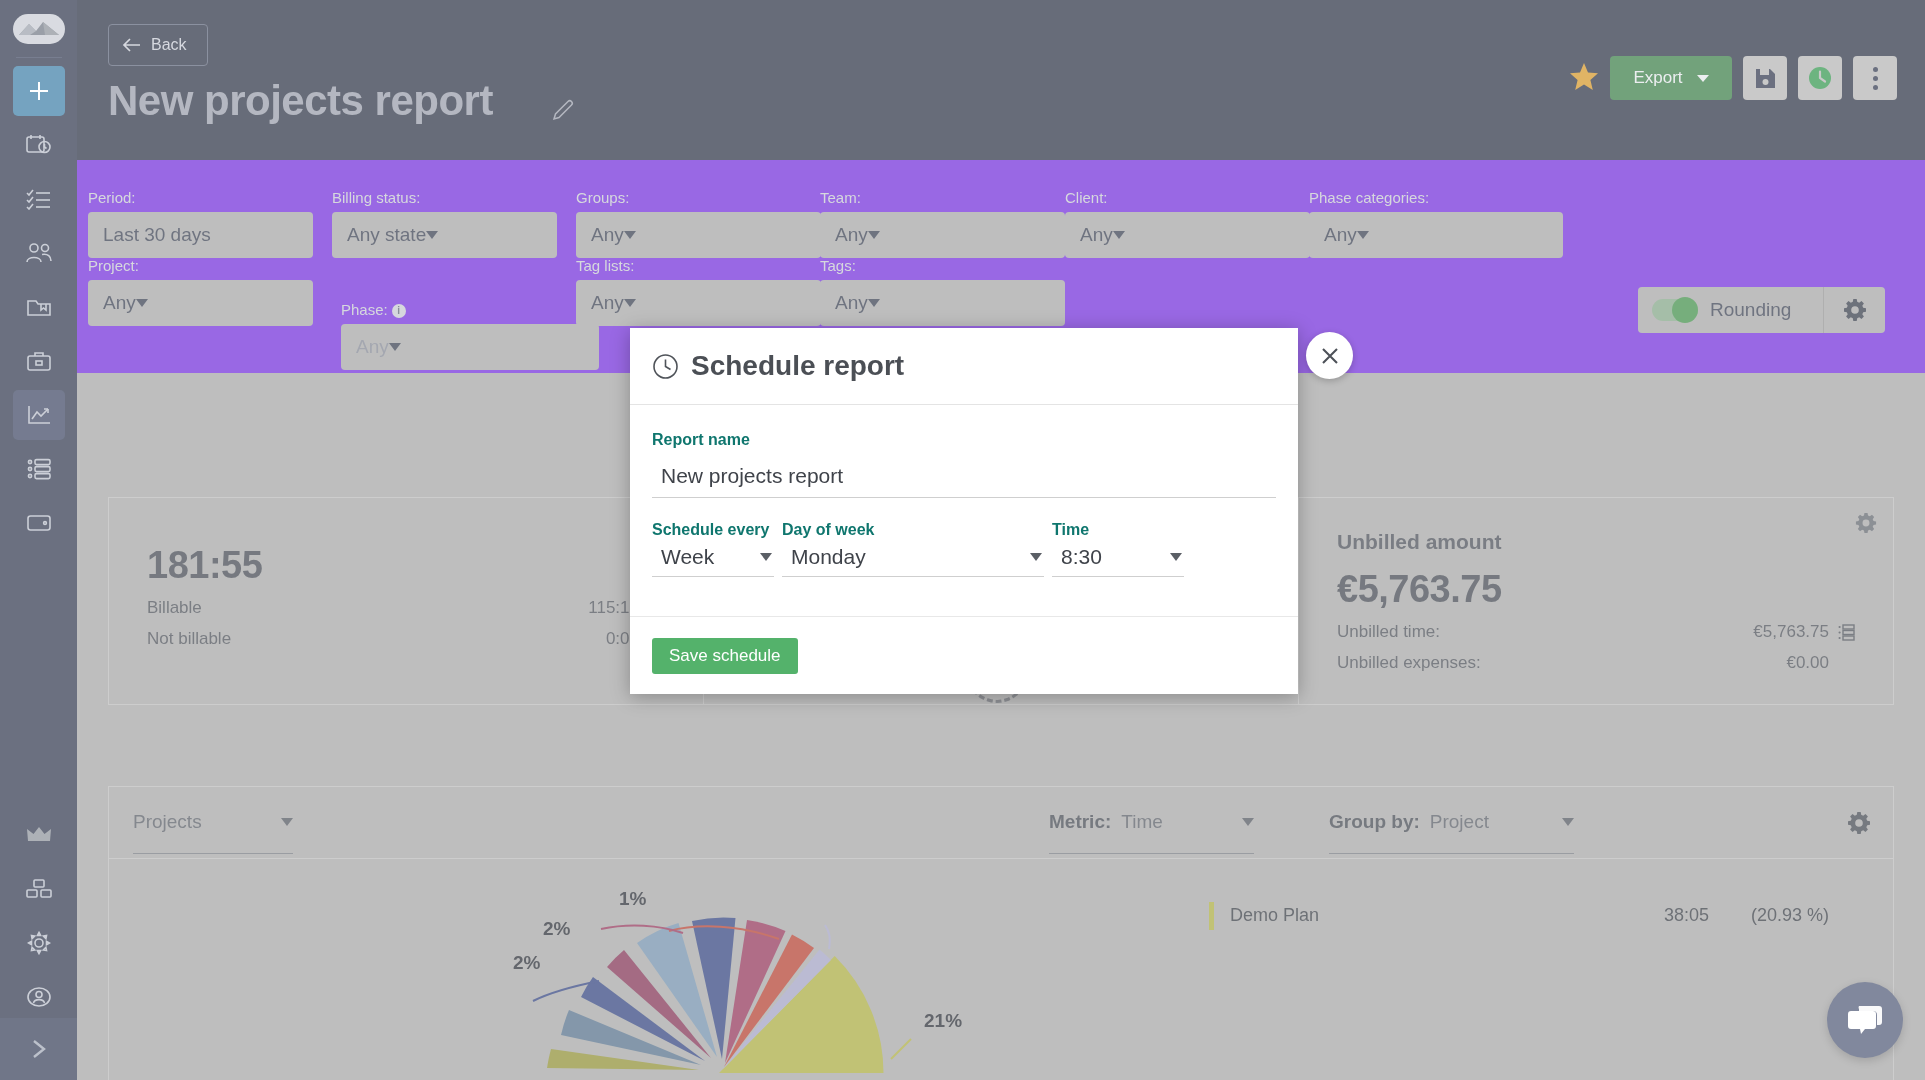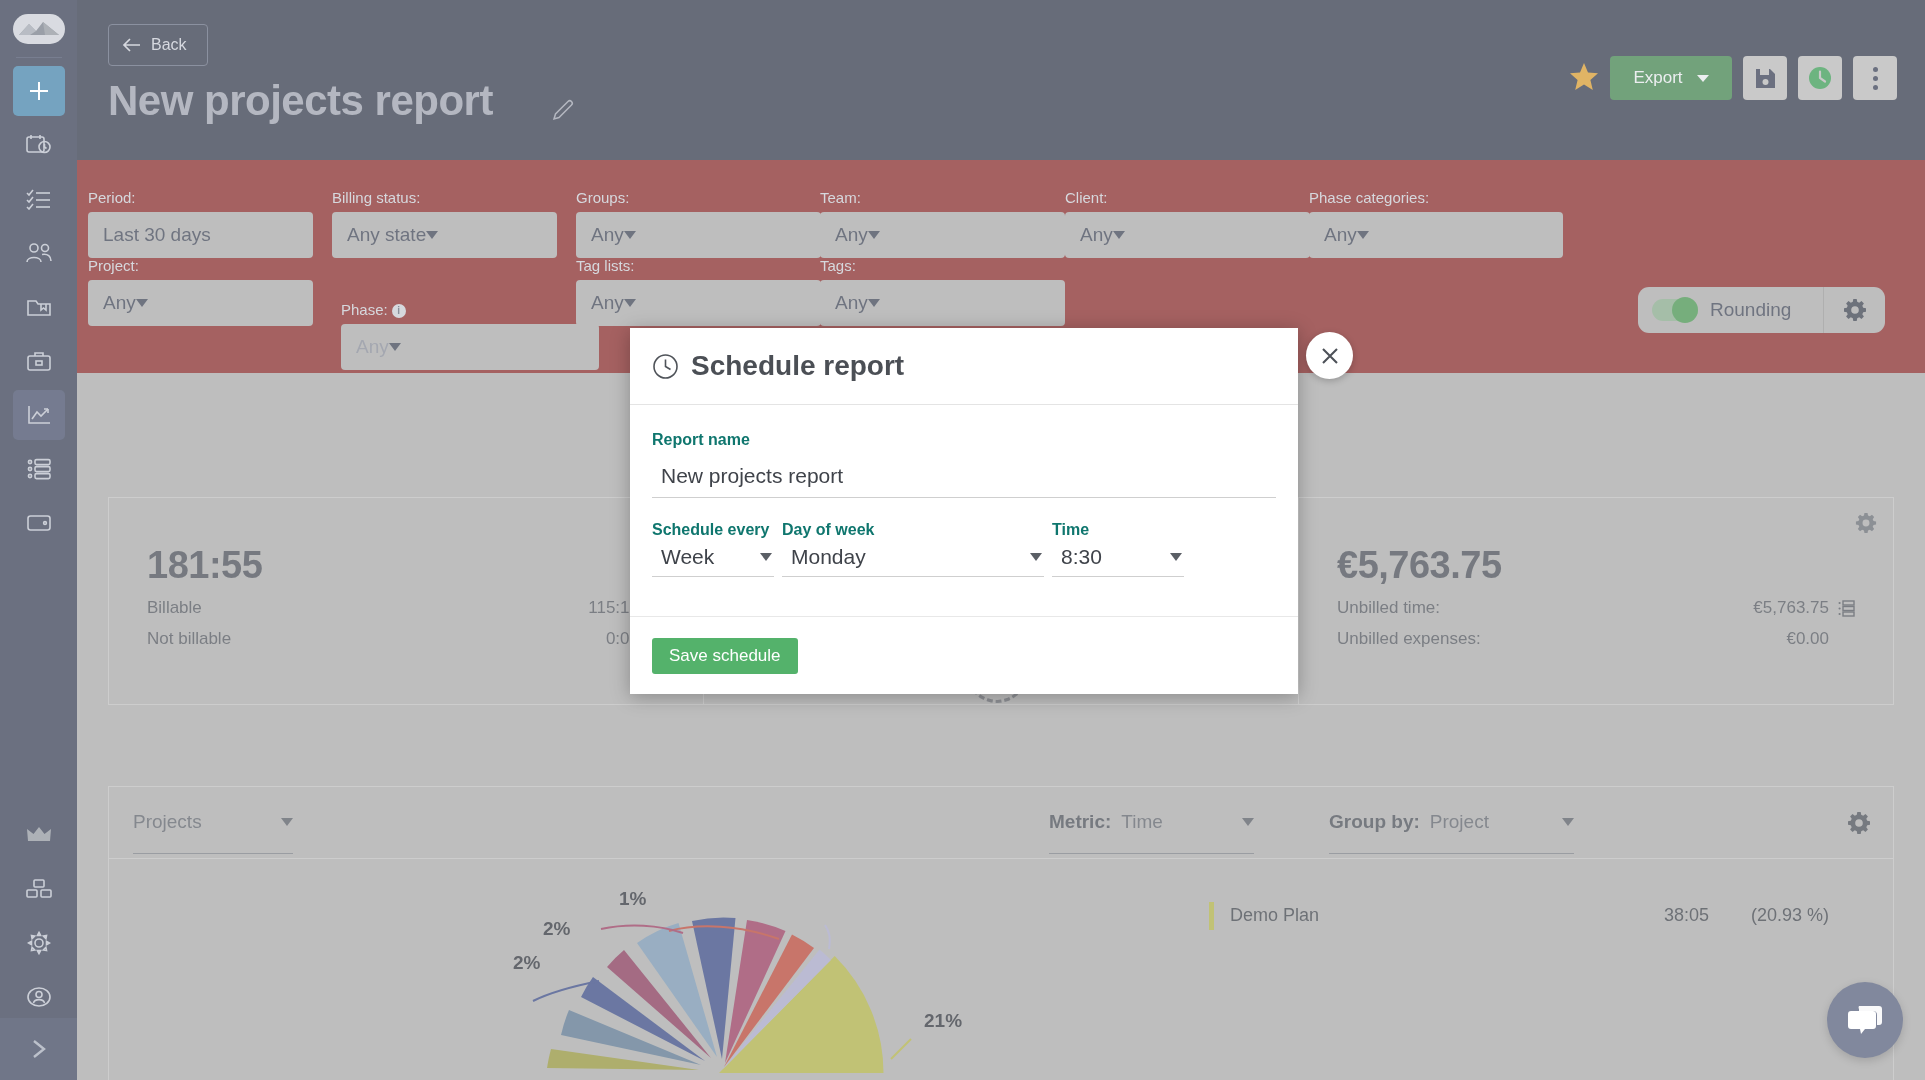--- a/index.html
+++ b/index.html
@@ -90,42 +90,42 @@
   }
   .sq-btn svg { fill: #2b3349; }
   .clock-green { fill: #2e9449; }
   .dots3 { display: flex; flex-direction: column; gap: 4px; }
   .dots3 i { width: 5px; height: 5px; border-radius: 50%; background: #2b3349; display: block; }
 
   
   .filterbar {
     position: absolute; left: 77px; top: 160px;
     width: 1848px; height: 213px;
-    background: #7f1d1d;
+    background: #6d28d9;
   }
   .f-col { position: absolute; }
   .f-label { color: #c5c8cf; font-size: 15px; margin-bottom: 6px; display:block; }
   .f-label .info-i {
     display: inline-flex; width: 14px; height: 14px; border-radius: 50%;
     background: #c5c8cf; color: #565e6e; font-size: 10px; font-weight: bold;
     align-items: center; justify-content: center; margin-left: 4px;
     vertical-align: 1px; font-style: normal;
   }
   .f-select {
     height: 46px; border-radius: 4px; background: #a3a3a3;
     display: flex; align-items: center; justify-content: flex-start;
     padding: 0 13px 0 15px;
     color: #31384a; font-size: 19px;
   }
   .f-select.dim { color: #7d828f; }
   .f-caret { width: 0; height: 0; border-left: 6px solid transparent;
              border-right: 6px solid transparent; border-top: 8px solid #31384a; }
   .rounding-wrap {
     position: absolute; right: 40px; top: 287px;
-    width: 247px; height: 46px; border-radius: 11px;
+    width: 247px; height: 46px; border-radius: 4px;
     background: #a3a3a3; display: flex; align-items: center;
   }
   .rounding-left { flex: 1; display: flex; align-items: center; gap: 12px; padding-left: 14px; }
   .toggle {
     width: 46px; height: 22px; border-radius: 11px; background: #7fa383;
     position: relative;
   }
   .toggle i { position: absolute; right: 0; top: -2px; width: 26px; height: 26px;
               border-radius: 50%; background: #3c8c44; display: block; }
   .rounding-label { color: #31384a; font-size: 19px; }
@@ -611,20 +611,21 @@
           </span>
         </div>
       </div>
 
       <div class="stat-card">
         <div class="card-gear">
           <svg width="22" height="22" viewBox="0 0 24 24">
             <path d="M12 8.2 a3.8 3.8 0 1 0 0 7.6 a3.8 3.8 0 1 0 0 -7.6 M10.3 1 h3.4 l0.5 2.8 l2 0.9 l2.3 -1.6 l2.4 2.4 l-1.6 2.3 l0.9 2 l2.8 0.5 v3.4 l-2.8 0.5 l-0.9 2 l1.6 2.3 l-2.4 2.4 l-2.3 -1.6 l-2 0.9 l-0.5 2.8 h-3.4 l-0.5 -2.8 l-2 -0.9 l-2.3 1.6 l-2.4 -2.4 l1.6 -2.3 l-0.9 -2 l-2.8 -0.5 v-3.4 l2.8 -0.5 l0.9 -2 l-1.6 -2.3 l2.4 -2.4 l2.3 1.6 l2 -0.9 Z" fill-rule="evenodd"></path>
           </svg>
         </div>
+        <div class="stat-title">Unbilled amount</div>
         <div class="stat-value">€5,763.75</div>
         <div class="stat-line">
           <span class="lbl">Unbilled time:</span>
           <span class="val">€5,763.75</span>
           <span class="ic">
             <svg width="17" height="17" viewBox="0 0 17 17">
               <rect x="5" y="1" width="11" height="4"></rect>
                 <rect x="5" y="6.5" width="11" height="4"></rect>
                 <rect x="5" y="12" width="11" height="4"></rect>
               <circle cx="1.6" cy="3" r="1.1" fill="#42474f" stroke="none"></circle>

